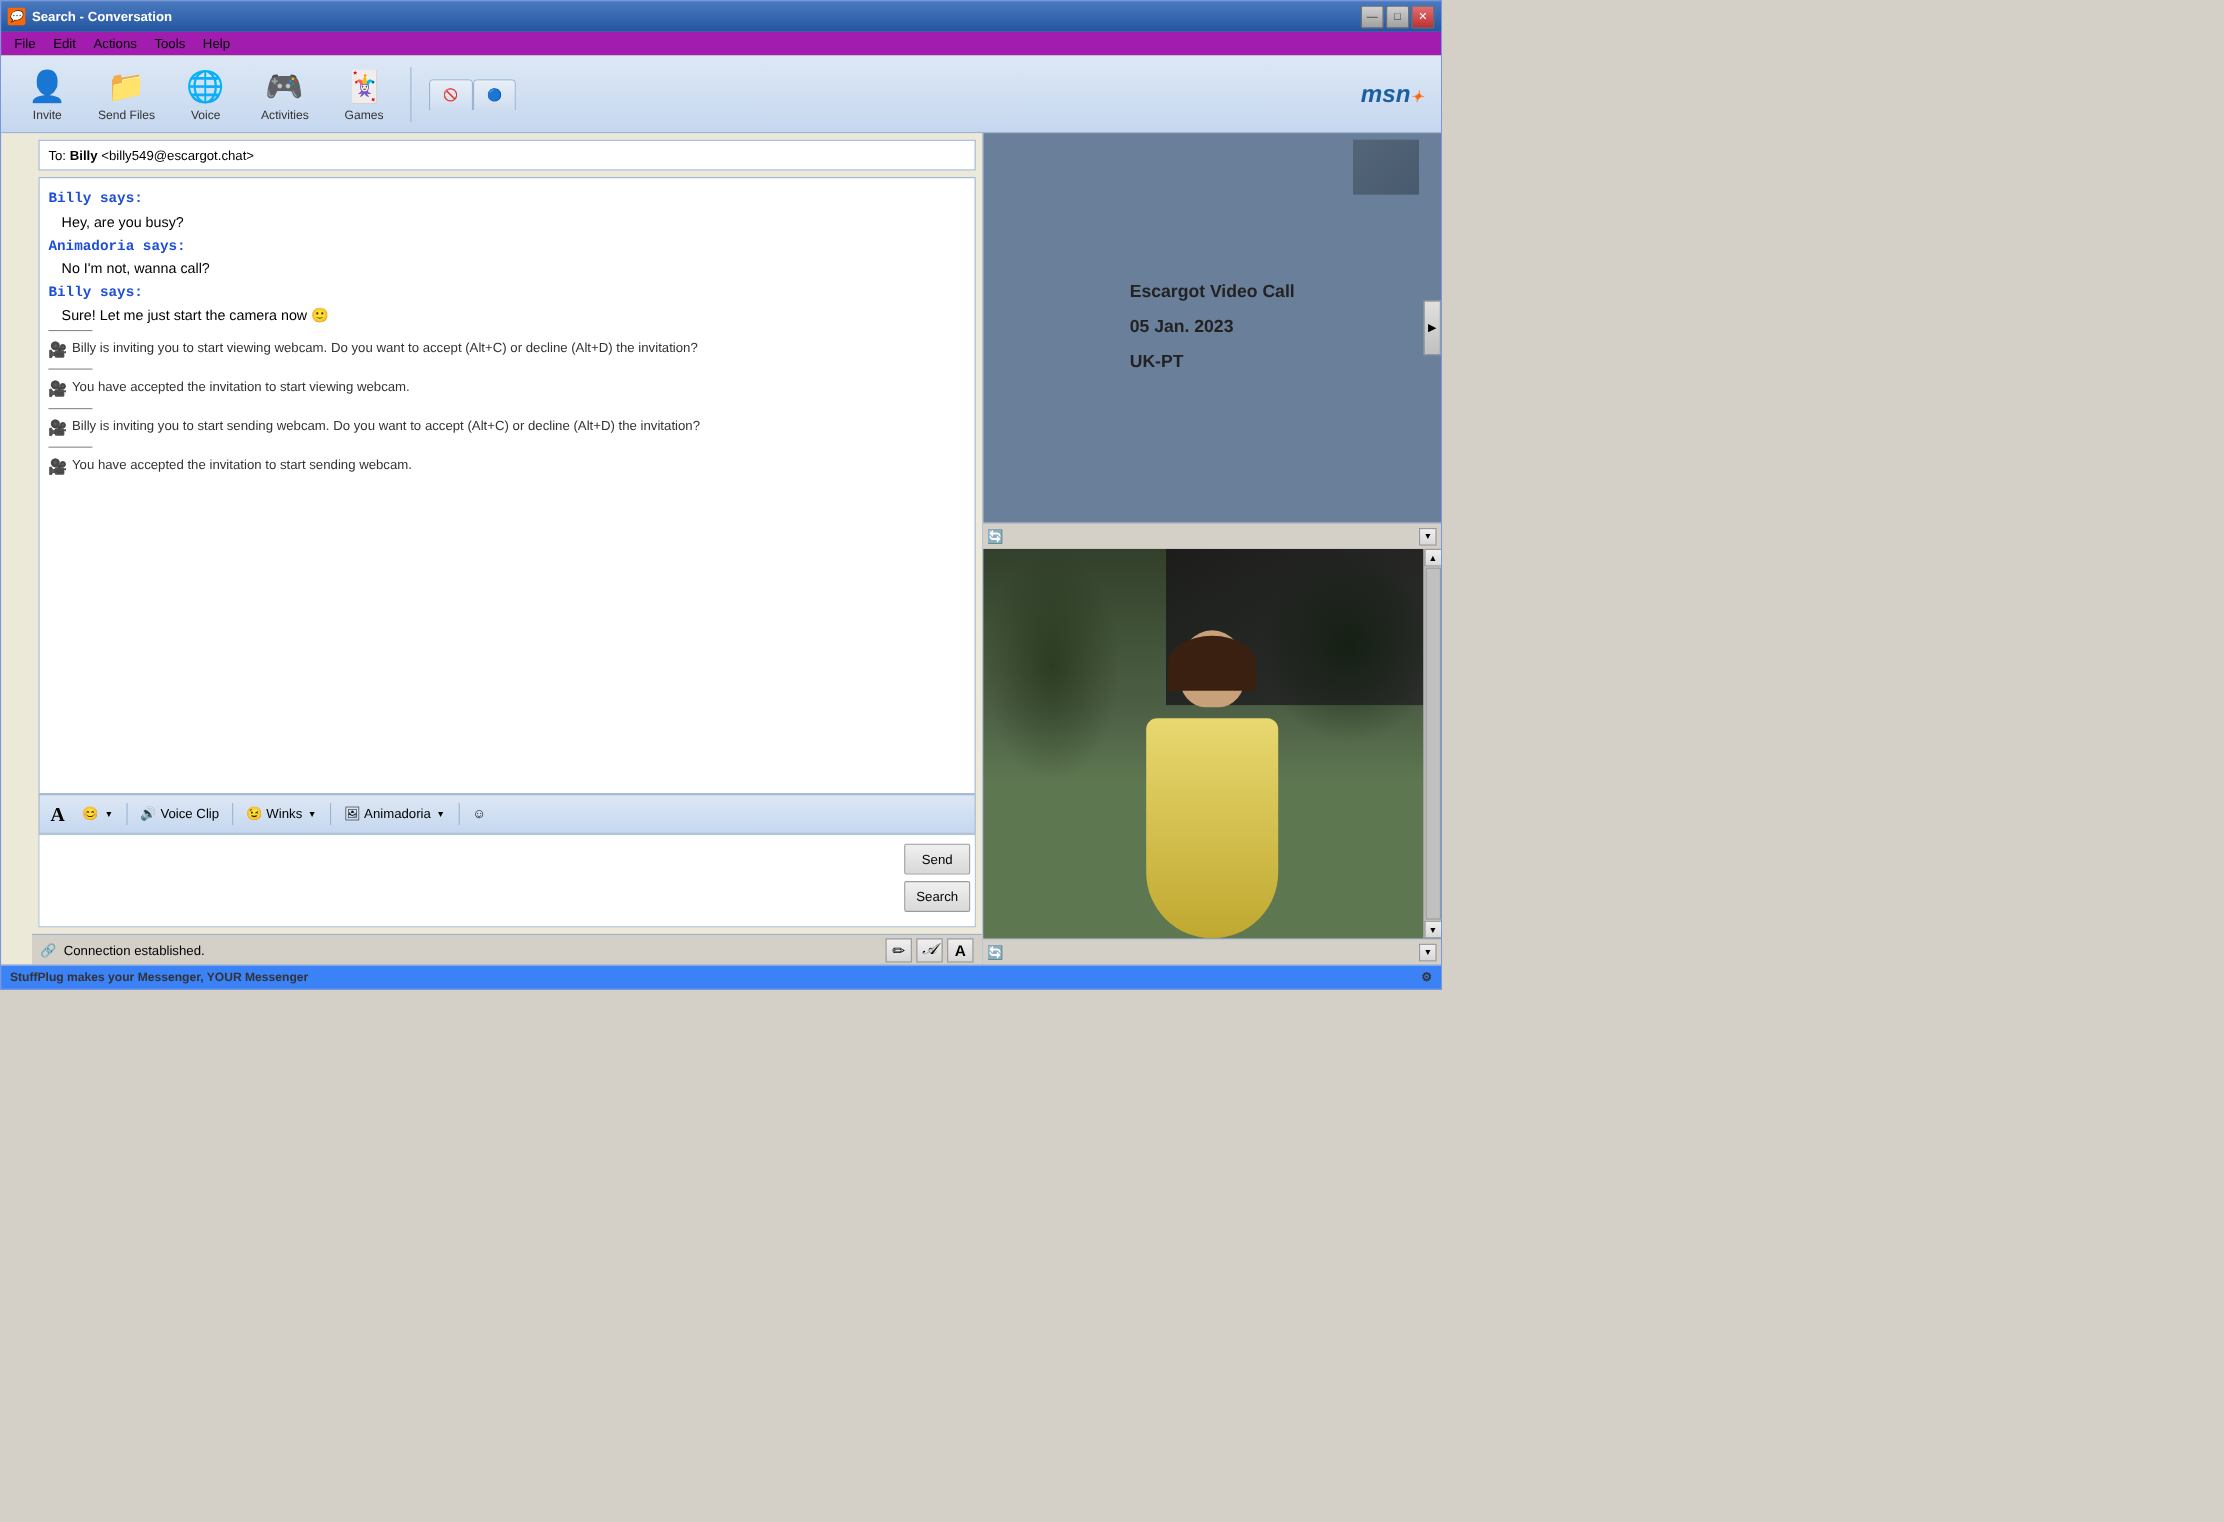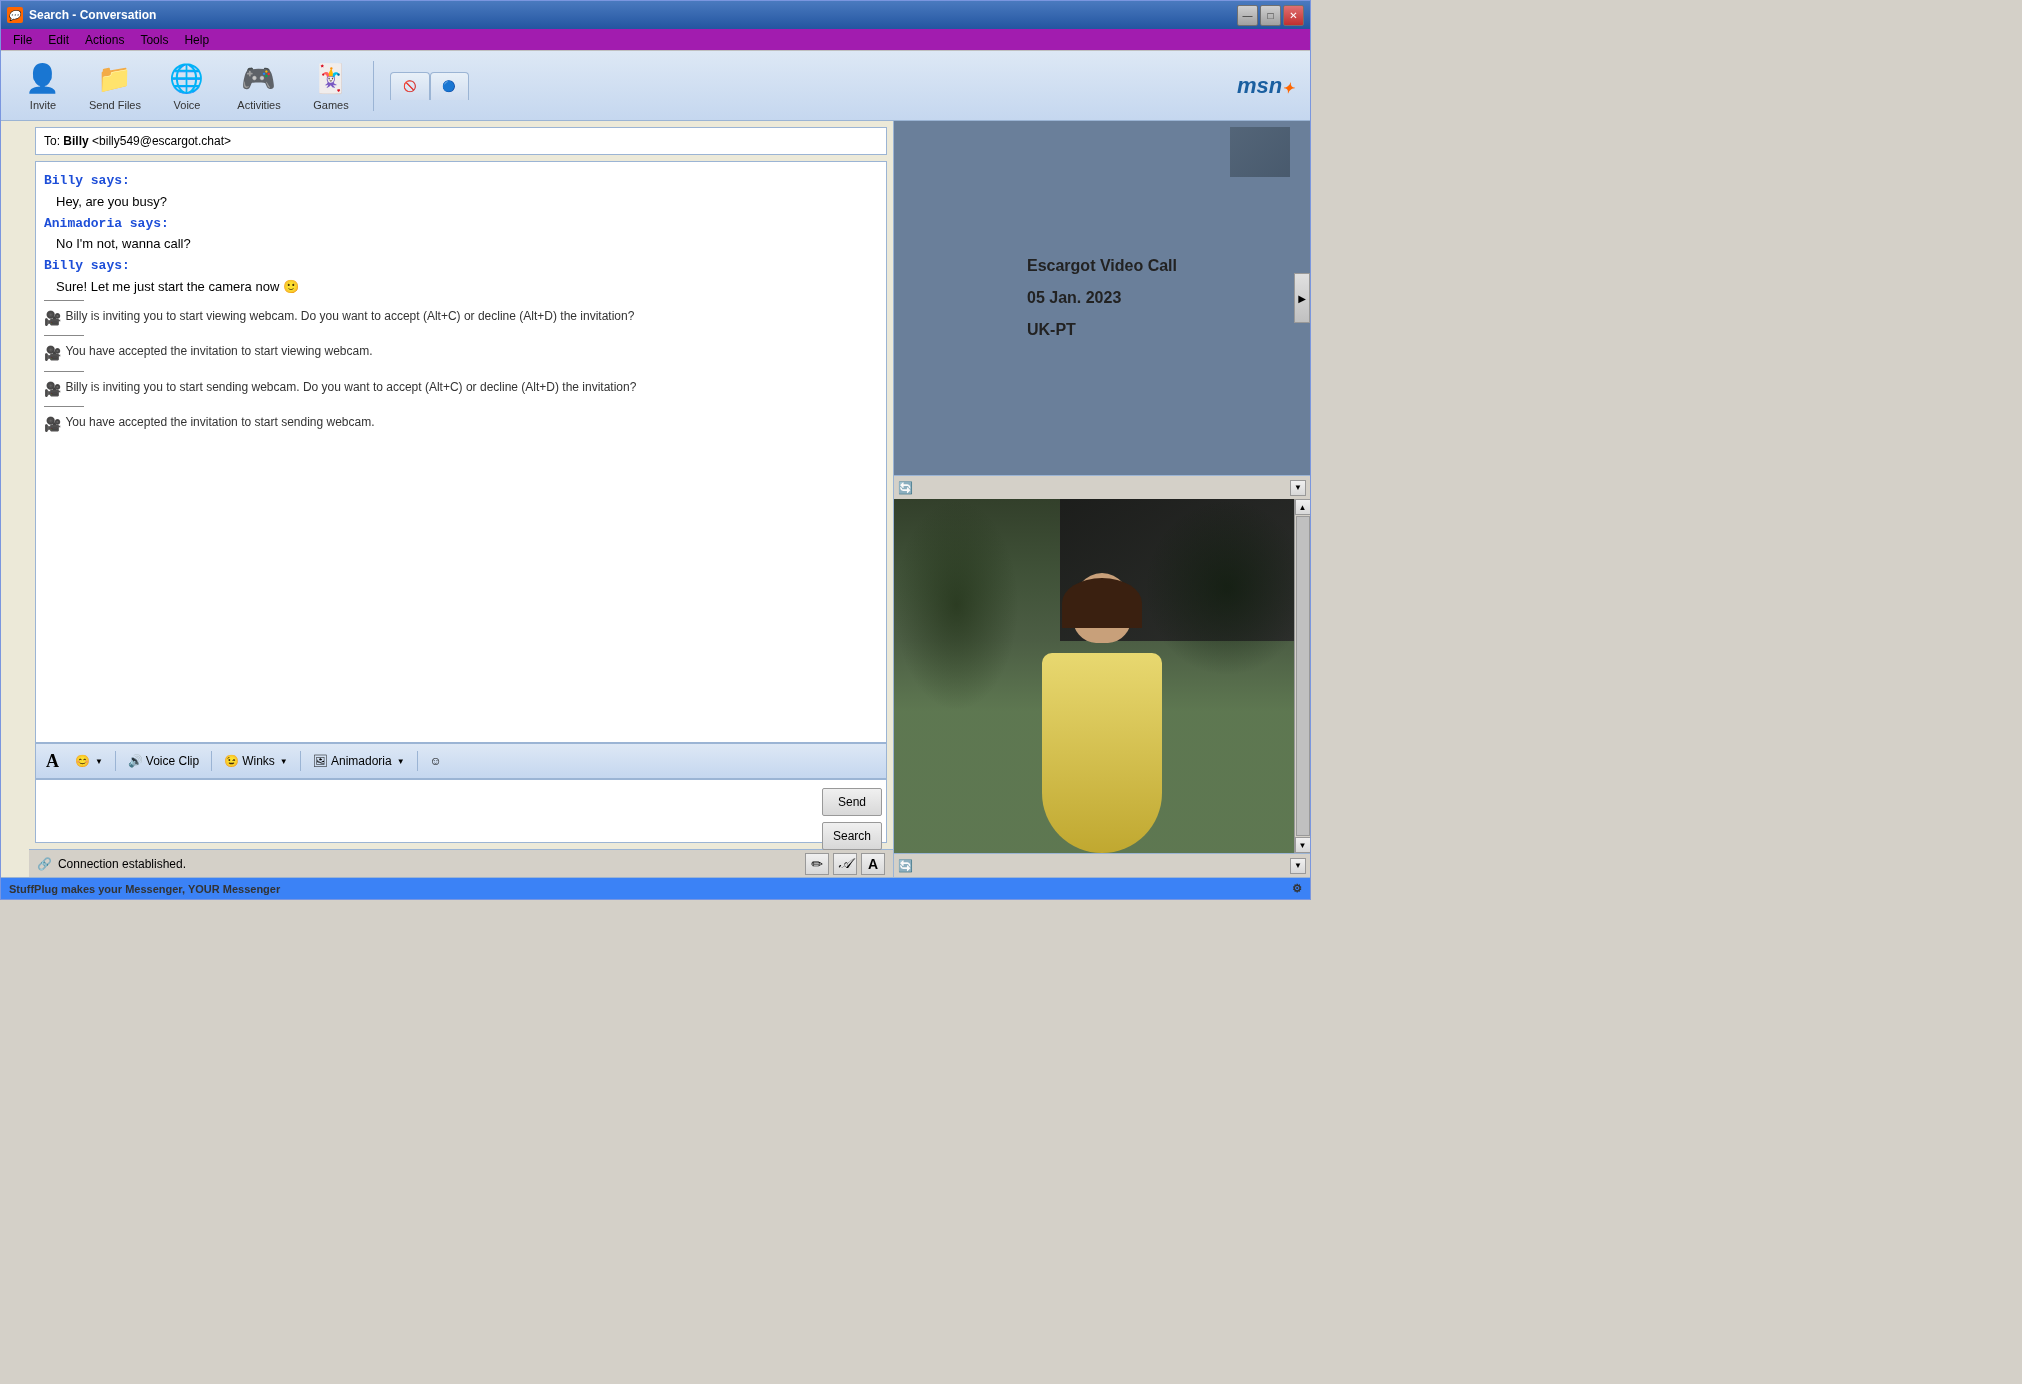--- a/index.html
+++ b/index.html
@@ -243,21 +243,21 @@
       cursor: pointer;
       padding: 2px 4px;
       border-radius: 2px;
     }
 
     
     .input-area {
       background: white;
       border: 1px solid #9bb4d4;
       margin: 0 6px 6px 6px;
-      height: 64px;
+      height: 85px;
       position: relative;
     }
     .input-textarea {
       width: 100%;
       height: 100%;
       border: none;
       outline: none;
       padding: 4px;
       font-size: 13px;
       resize: none;

